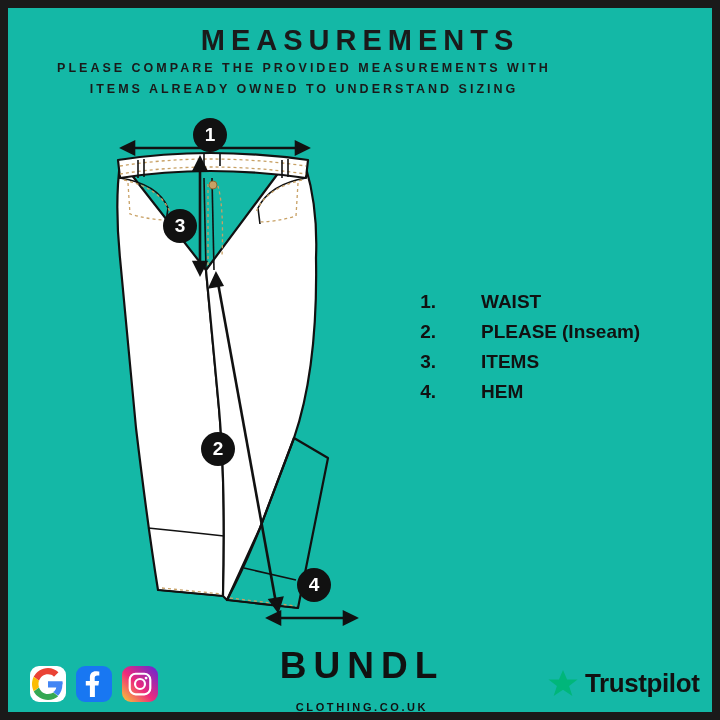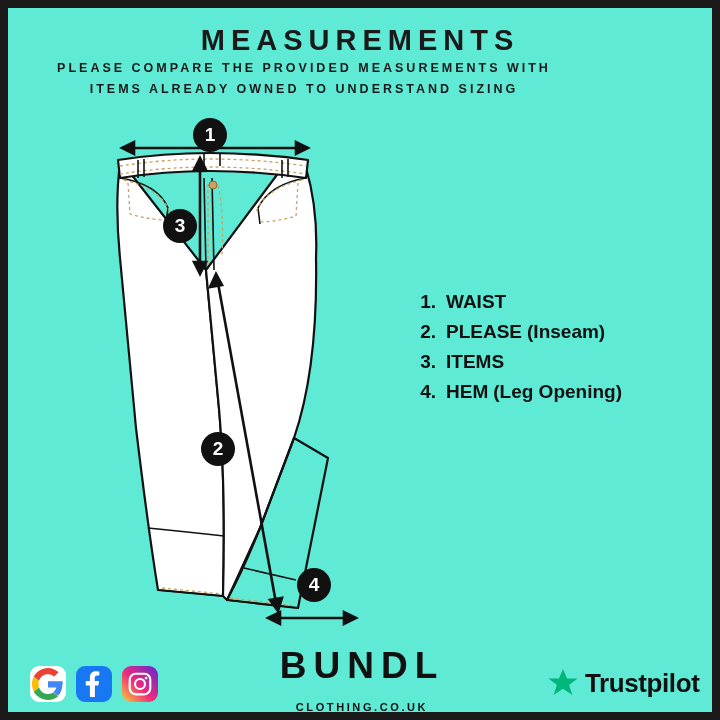--- a/index.html
+++ b/index.html
@@ -7,21 +7,21 @@
     padding: 0;
     background: #ffffff;
   }
   body {
     font-family: "Liberation Sans", sans-serif;
   }
   #page {
     position: relative;
     width: 720px;
     height: 720px;
-    background: #5eead4;
+    background: #14b8a6;
     overflow: hidden;
     box-sizing: border-box;
     border: 8px solid #1a1a1a;
   }
   .inner {
     position: absolute;
     left: 0; top: 0;
     width: 704px;
     height: 704px;
   }
@@ -65,20 +65,21 @@
     color: #111111;
   }
   .legend-num {
     width: 30px;
     text-align: right;
     margin-right: 10px;
     font-weight: bold;
   }
   .legend-label {
     font-weight: bold;
+    margin-left: 35px;
   }
   .legend-paren {
     font-weight: bold;
     margin-left: 5px;
   }
 
   
   .badge {
     position: absolute;
     width: 34px;
@@ -140,21 +141,21 @@
     overflow: hidden;
   }
   .social svg { display: block; }
 
   
   #trustpilot {
     position: absolute;
     left: 540px;
     top: 660px;
     display: flex;
-    align-items: flex-start;
+    align-items: flex-end;
     gap: 7px;
   }
   #trustpilot-name {
     font-size: 26px;
     font-weight: bold;
     letter-spacing: -0.4px;
     color: #111111;
   }
 
   svg.diagram {
@@ -263,21 +264,20 @@
         <span class="legend-label">PLEASE</span>
         <span class="legend-paren">(Inseam)</span>
       </div>
       <div class="legend-row">
         <span class="legend-num">3.</span>
         <span class="legend-label">ITEMS</span>
       </div>
       <div class="legend-row">
         <span class="legend-num">4.</span>
         <span class="legend-label">HEM</span>
-        <span class="legend-paren">(Leg Opening)</span>
       </div>
     </div>
 
     <div id="brand">
       <div id="brand-name">BUNDL</div>
       <div id="brand-domain">CLOTHING.CO.UK</div>
     </div>
 
     <div id="socials">
       <div class="social" style="background:#ffffff;">

